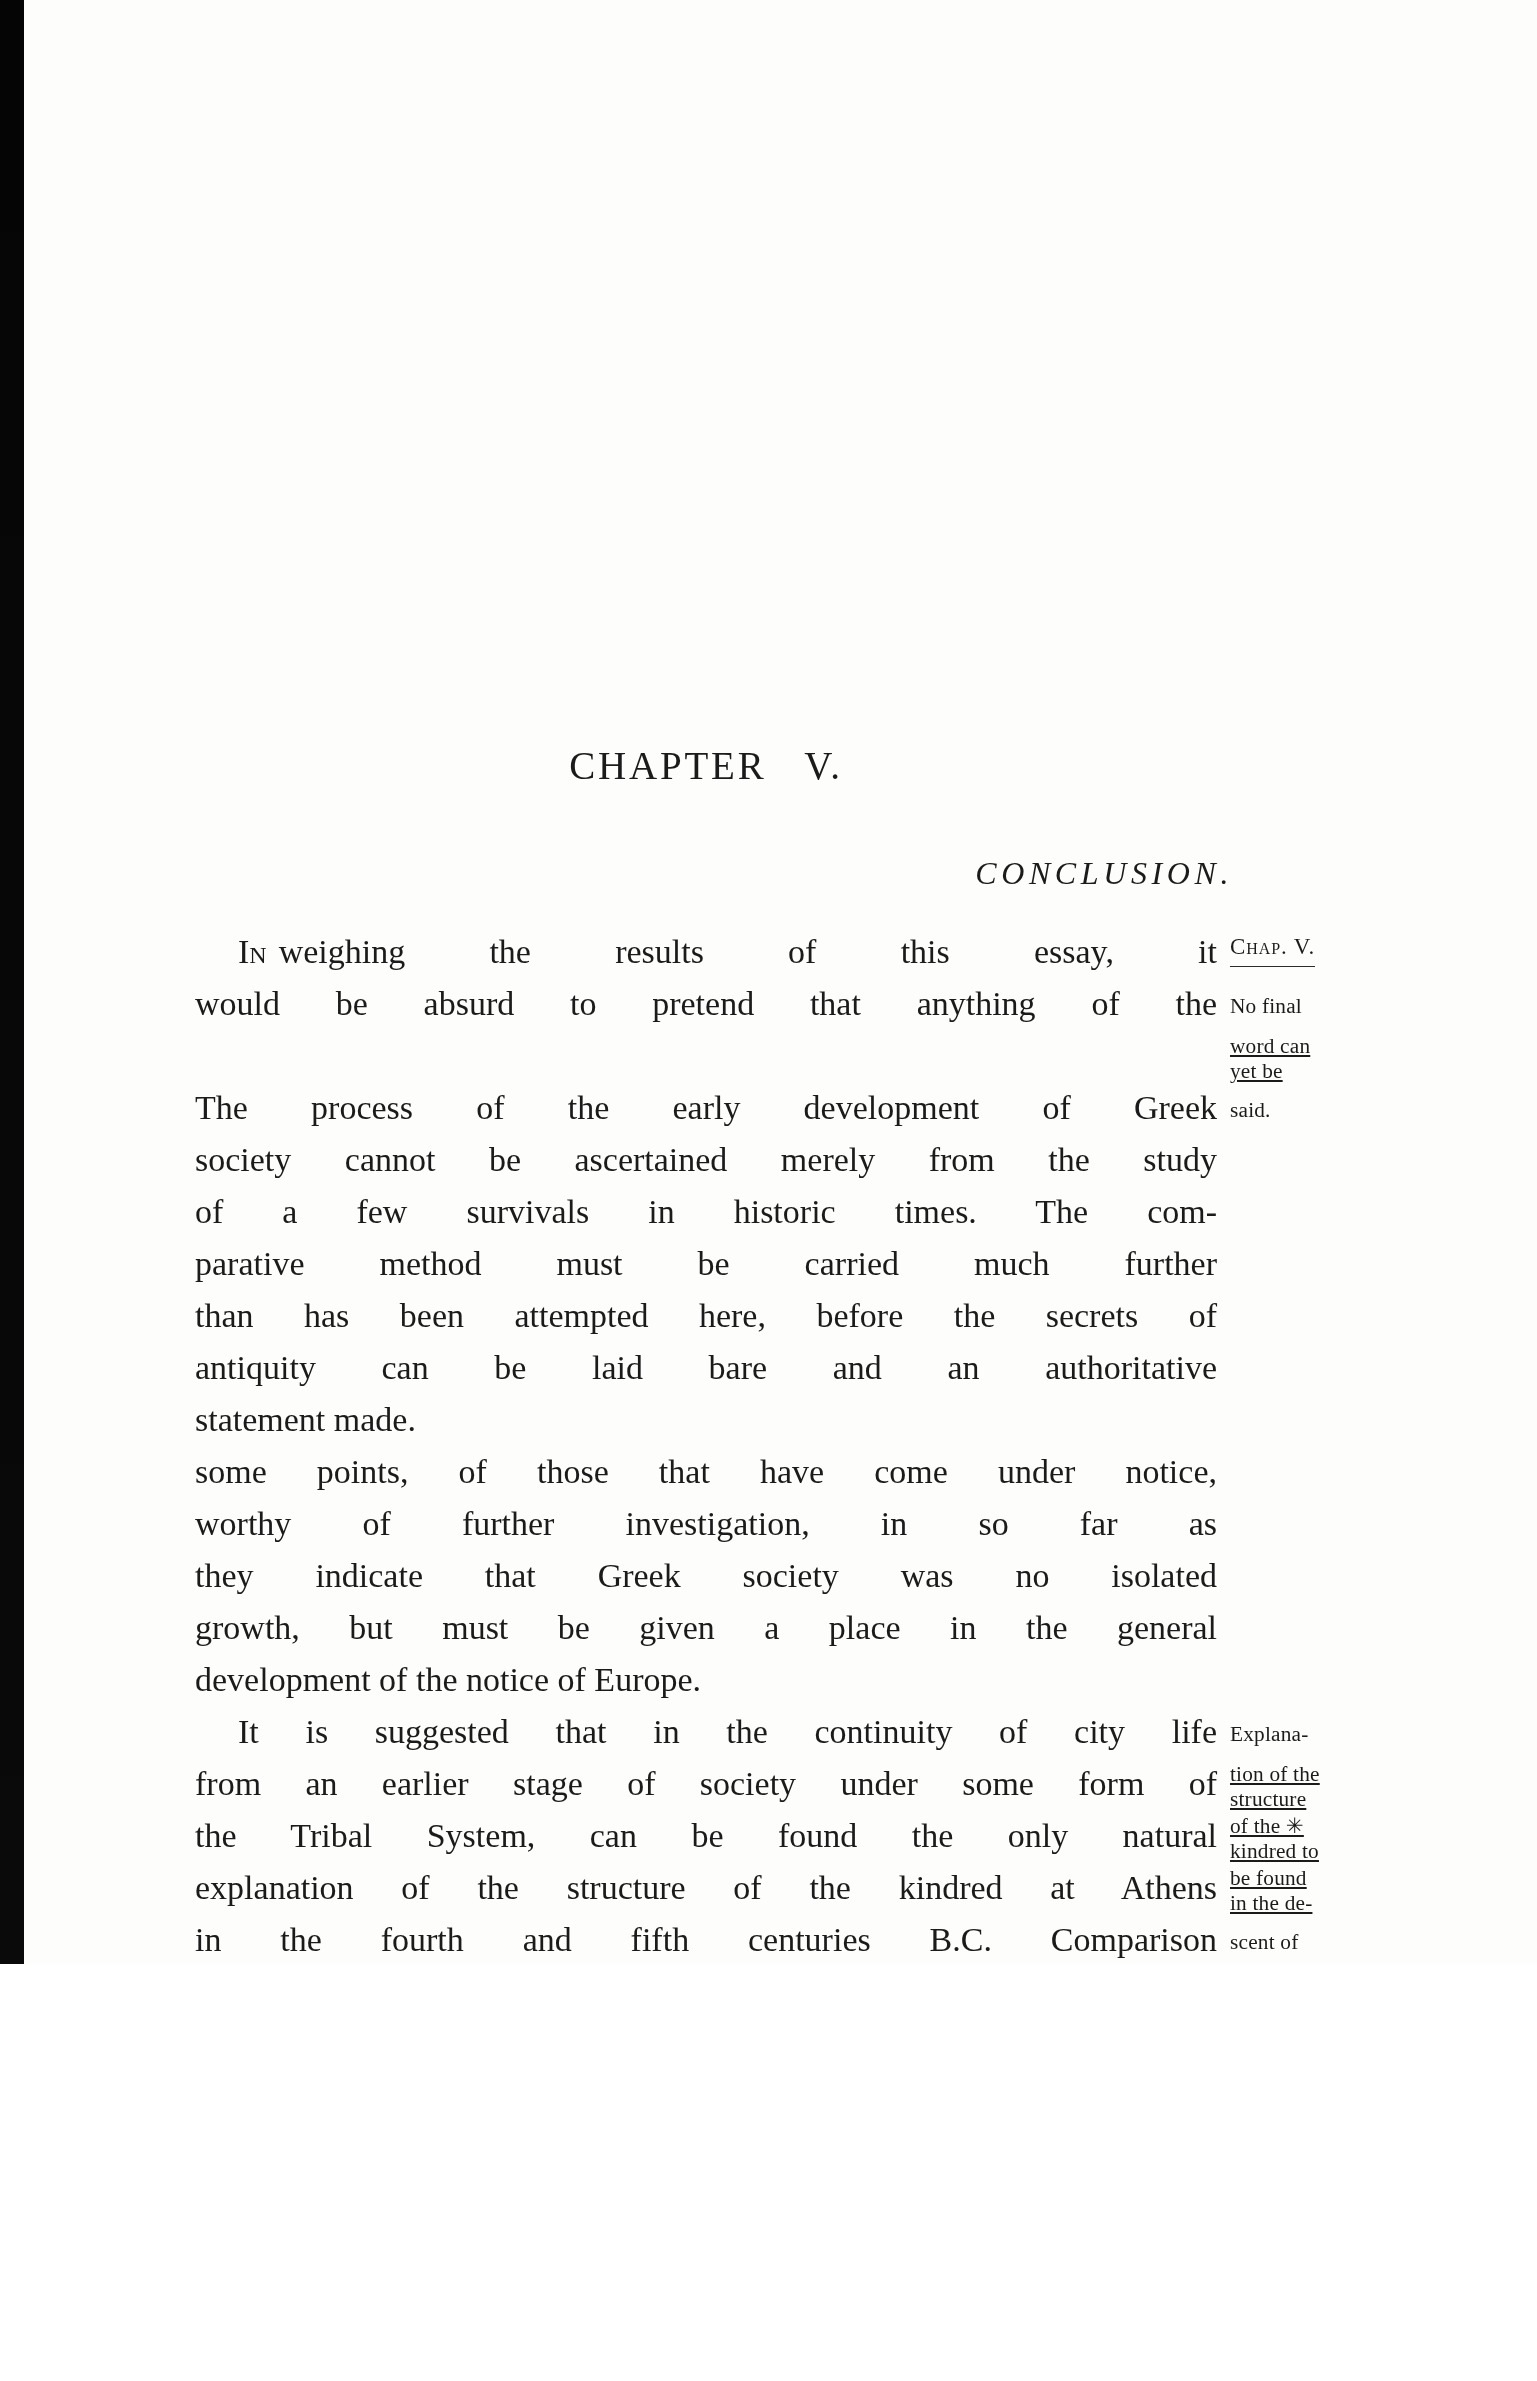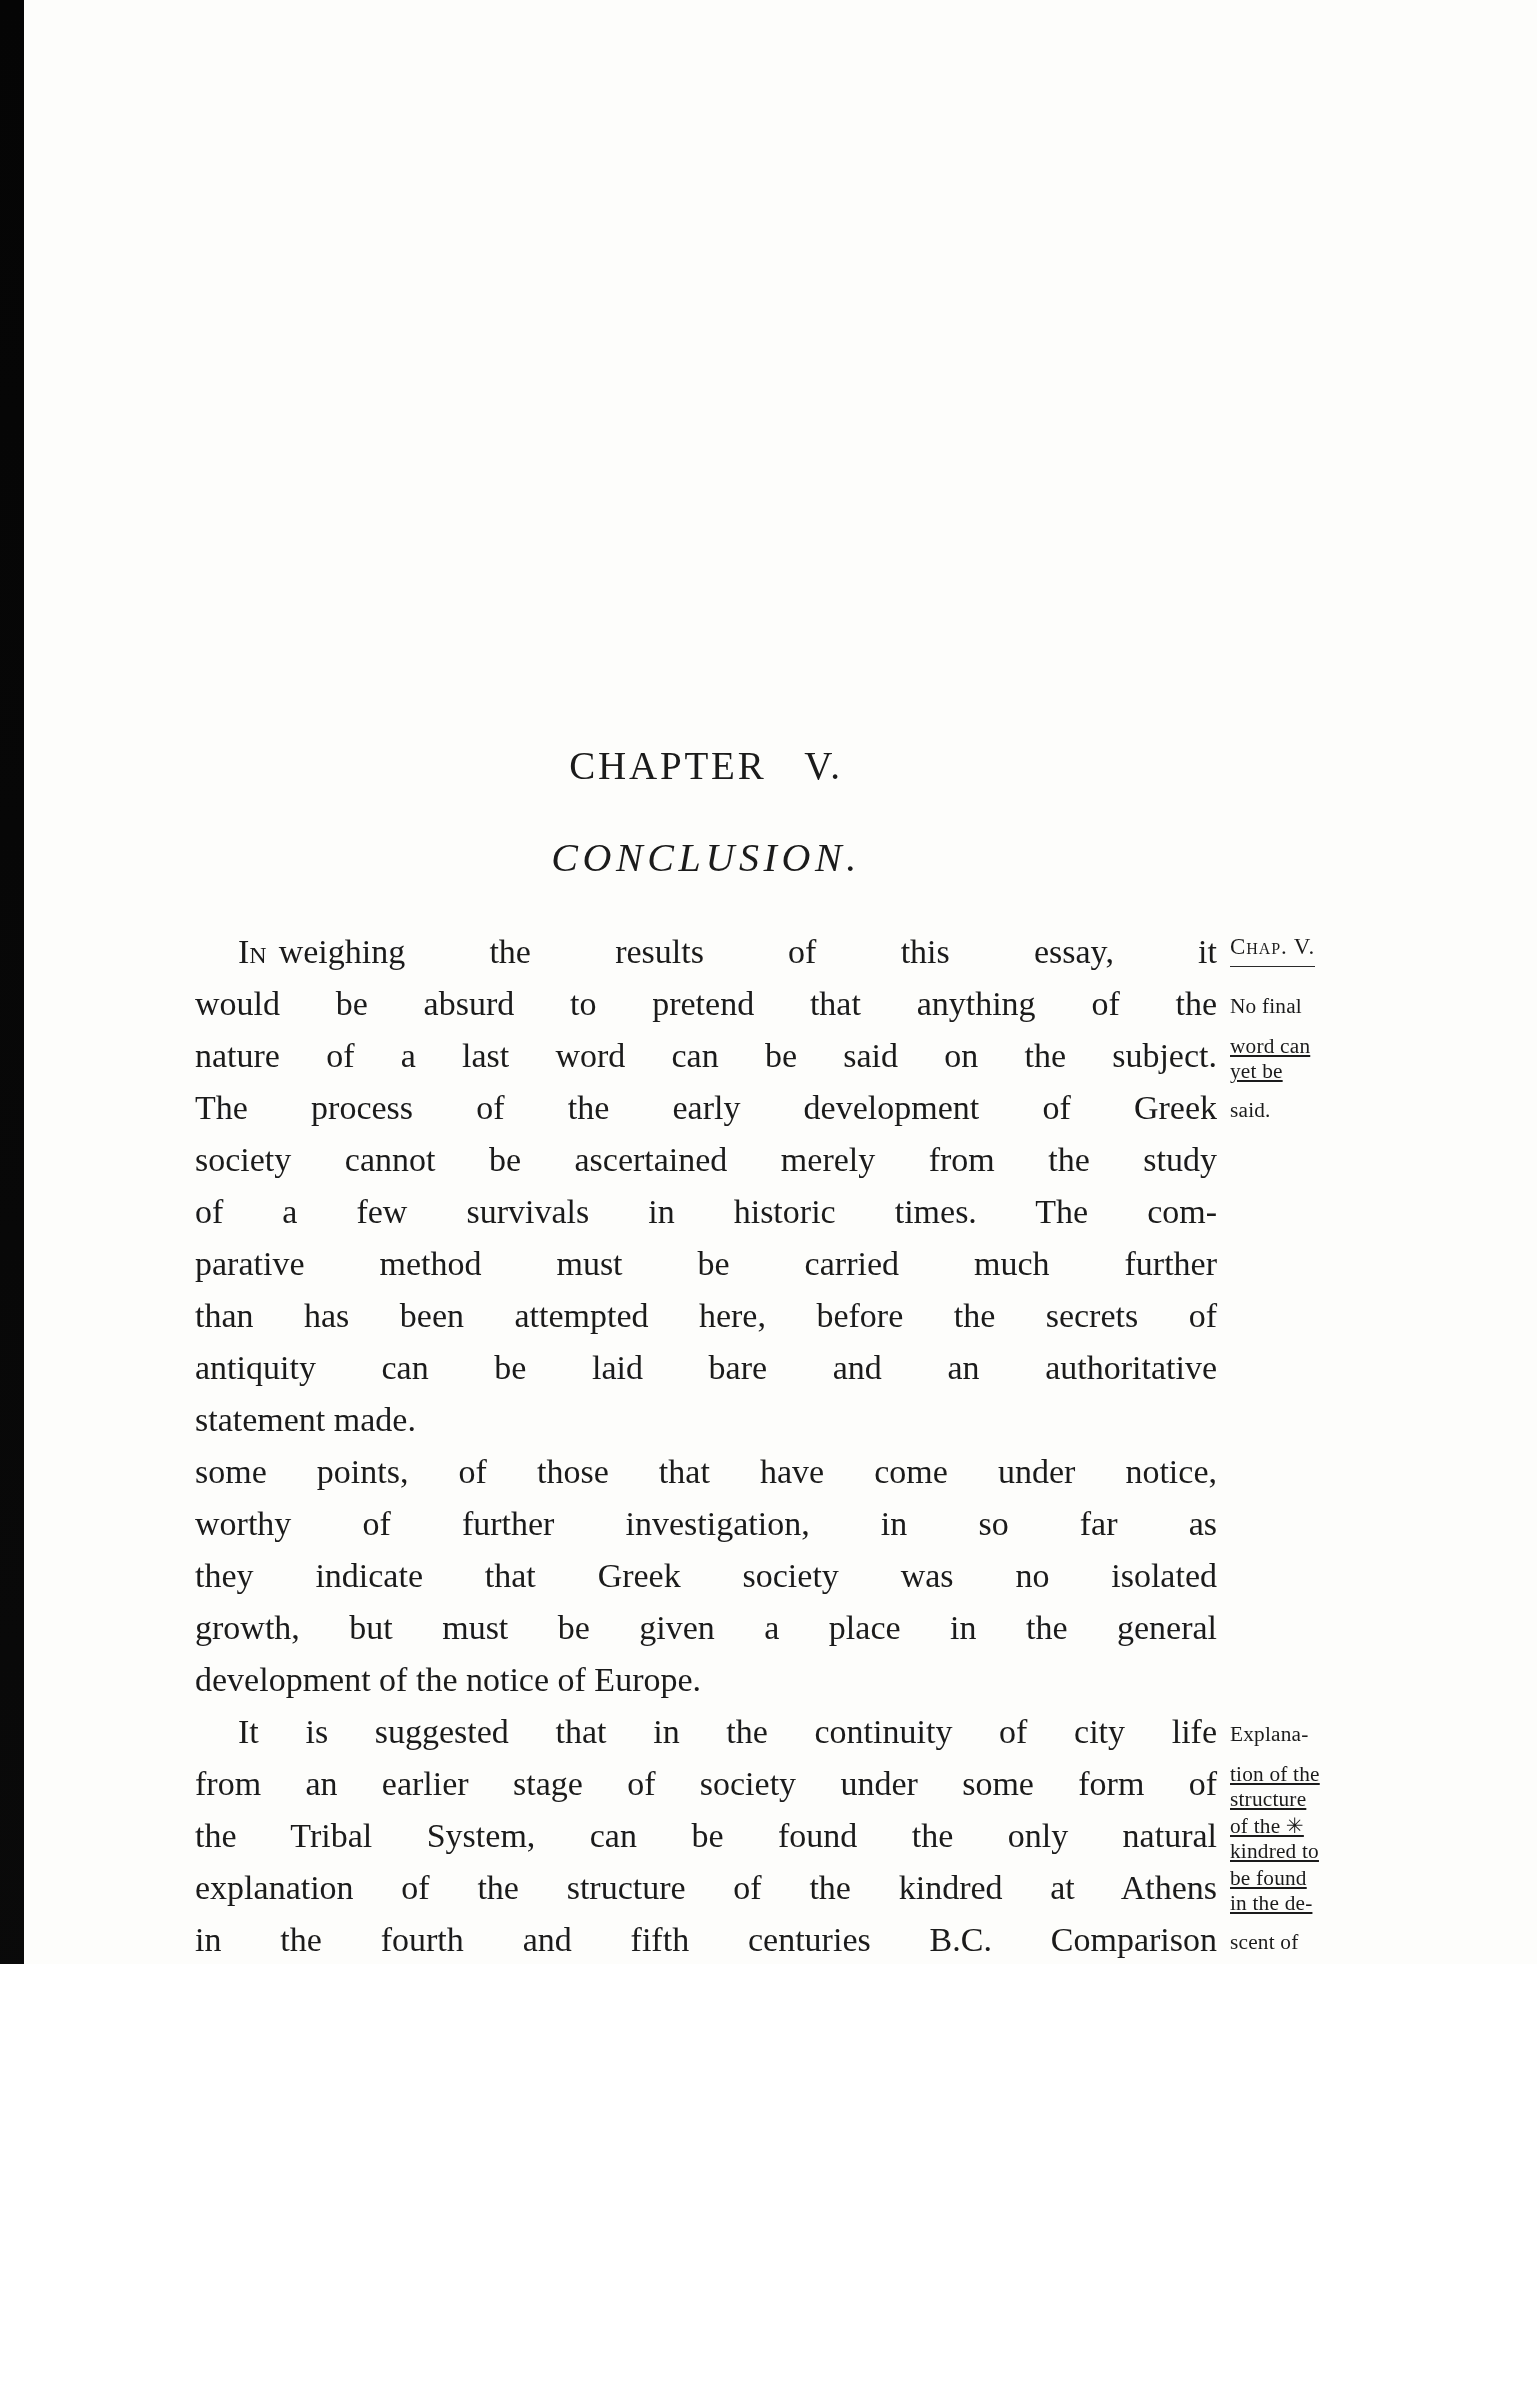--- a/index.html
+++ b/index.html
@@ -35,27 +35,27 @@
     letter-spacing: 2.8px;
     word-spacing: 26px;
     font-weight: normal;
     margin: 0;
   }
   .heading-section {
     position: absolute;
     top: 837px;
     left: 195px;
     width: 1022px;
-    text-align: center;
+    text-align: right;
     font-style: italic;
-    font-size: 40px;
+    font-size: 32px;
     line-height: 41px;
     letter-spacing: 4.6px;
     font-weight: normal;
-    margin: 0;
+    margin: 16px;
   }
   .textblock {
     position: absolute;
     top: 926px;
     left: 195px;
     width: 1022px;
   }
   .line {
     position: relative;
     height: 52px;
@@ -127,21 +127,20 @@
     </div>
 
     <div class="line">
       <span>would be absurd to pretend that anything of the</span>
       <div class="note">
         <span class="nline">No final</span>
       </div>
     </div>
 
     <div class="line">
-      <span>nature of a last word can be said on the subject.</span>
       <div class="note two">
         <span class="nline">word can</span>
         <span class="nline">yet be</span>
       </div>
     </div>
 
     <div class="line">
       <span>The process of the early development of Greek</span>
       <div class="note">
         <span class="nline">said.</span>

